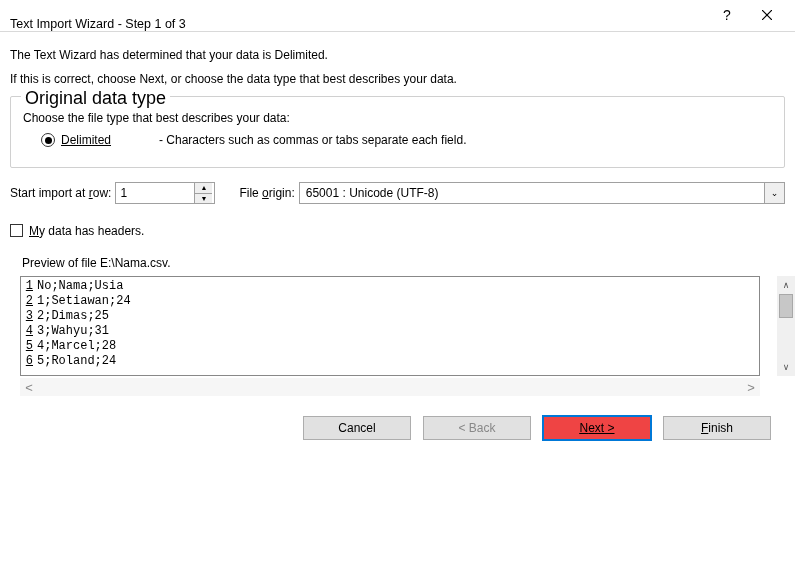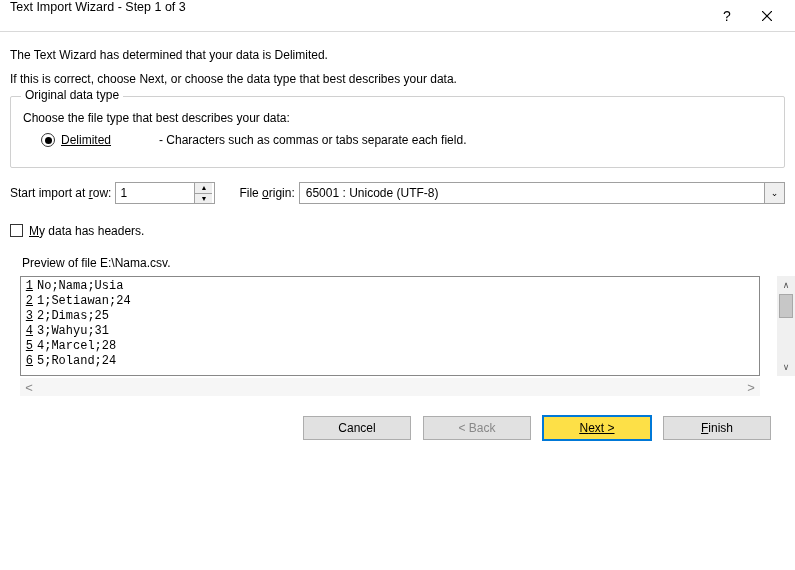--- a/index.html
+++ b/index.html
@@ -9,21 +9,21 @@
     font-size: 12px;
     color: #000;
     background: #fff;
     width: 795px;
     height: 570px;
     overflow: hidden;
   }
   .titlebar {
     height: 32px;
     display: flex;
-    align-items: flex-start;
+    align-items: flex-end;
     padding: 0 8px 0 10px;
     background: #fff;
     border-bottom: 1px solid #d9d9d9;
   }
   .titlebar .title {
     flex: 1;
     font-size: 12.5px;
   }
   .titlebar .help, .titlebar .close {
     width: 40px;
@@ -47,21 +47,21 @@
     margin: 10px 0 14px 0;
     padding: 10px 12px 14px 12px;
     position: relative;
   }
   .fieldset-legend {
     position: absolute;
     top: -9px;
     left: 10px;
     background: #fff;
     padding: 0 4px;
-    font-size: 12px;
+    font-size: 18px;
   }
   .choose-label { margin: 4px 0 8px 0; }
   .radio-row {
     display: flex;
     align-items: center;
     margin: 4px 0 6px 18px;
   }
   .radio-outer {
     width: 14px; height: 14px;
     border: 1px solid #333;
@@ -207,21 +207,21 @@
   .btn {
     width:108px; height:24px;
     border:1px solid #adadad;
     background:#e1e1e1;
     display:flex;align-items:center;justify-content:center;
     font-size:12px;
   }
   .btn.primary {
     border:1px solid #0078d7;
     outline:1px solid #0078d7;
-    background:#fde047;
+    background:#ef4444;
     text-decoration:underline;
   }
   .btn.disabled { color:#888; }
   .u { text-decoration: underline; }
 </style>
 </head>
 <body>
 
 <div class="titlebar">
   <div class="title">Text Import Wizard - Step 1 of 3</div>

